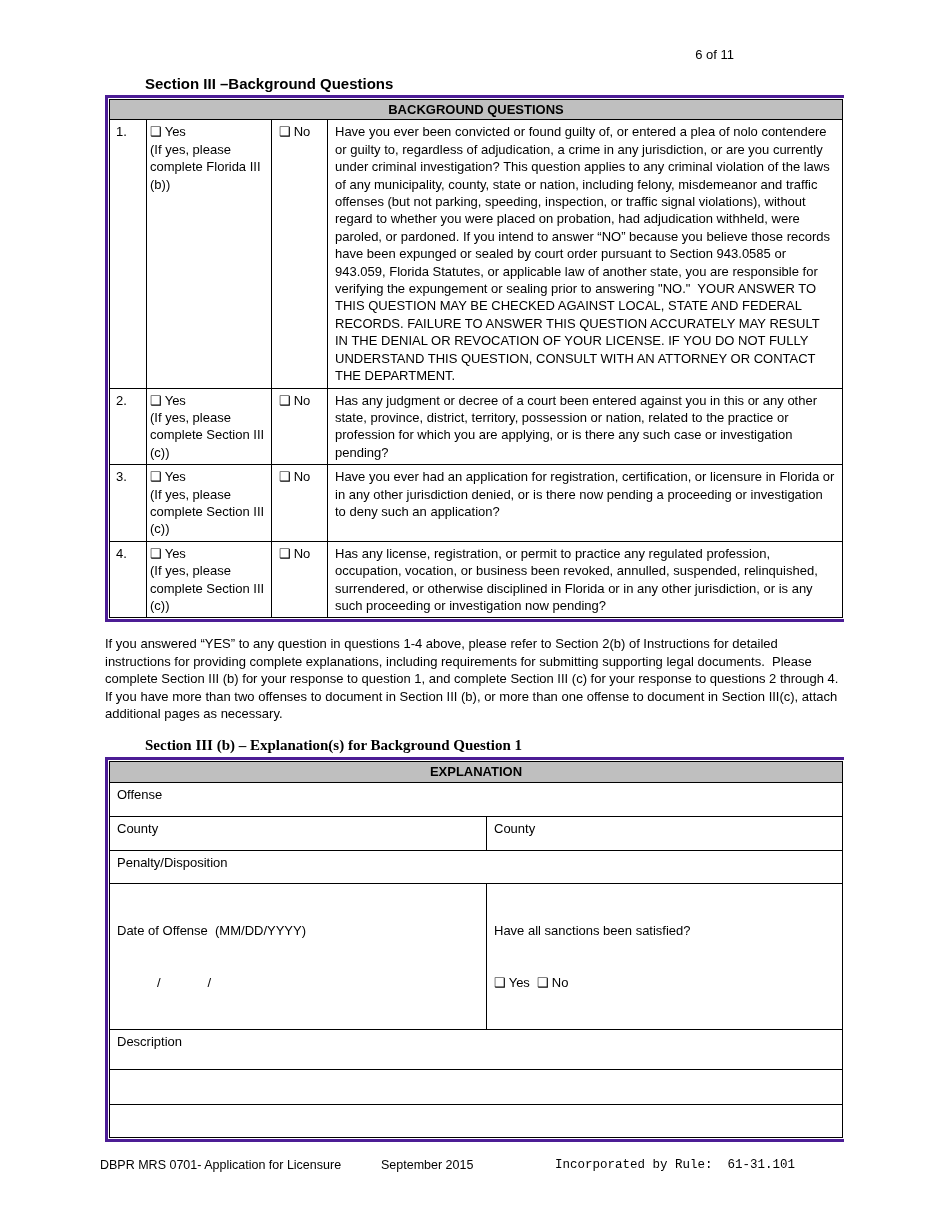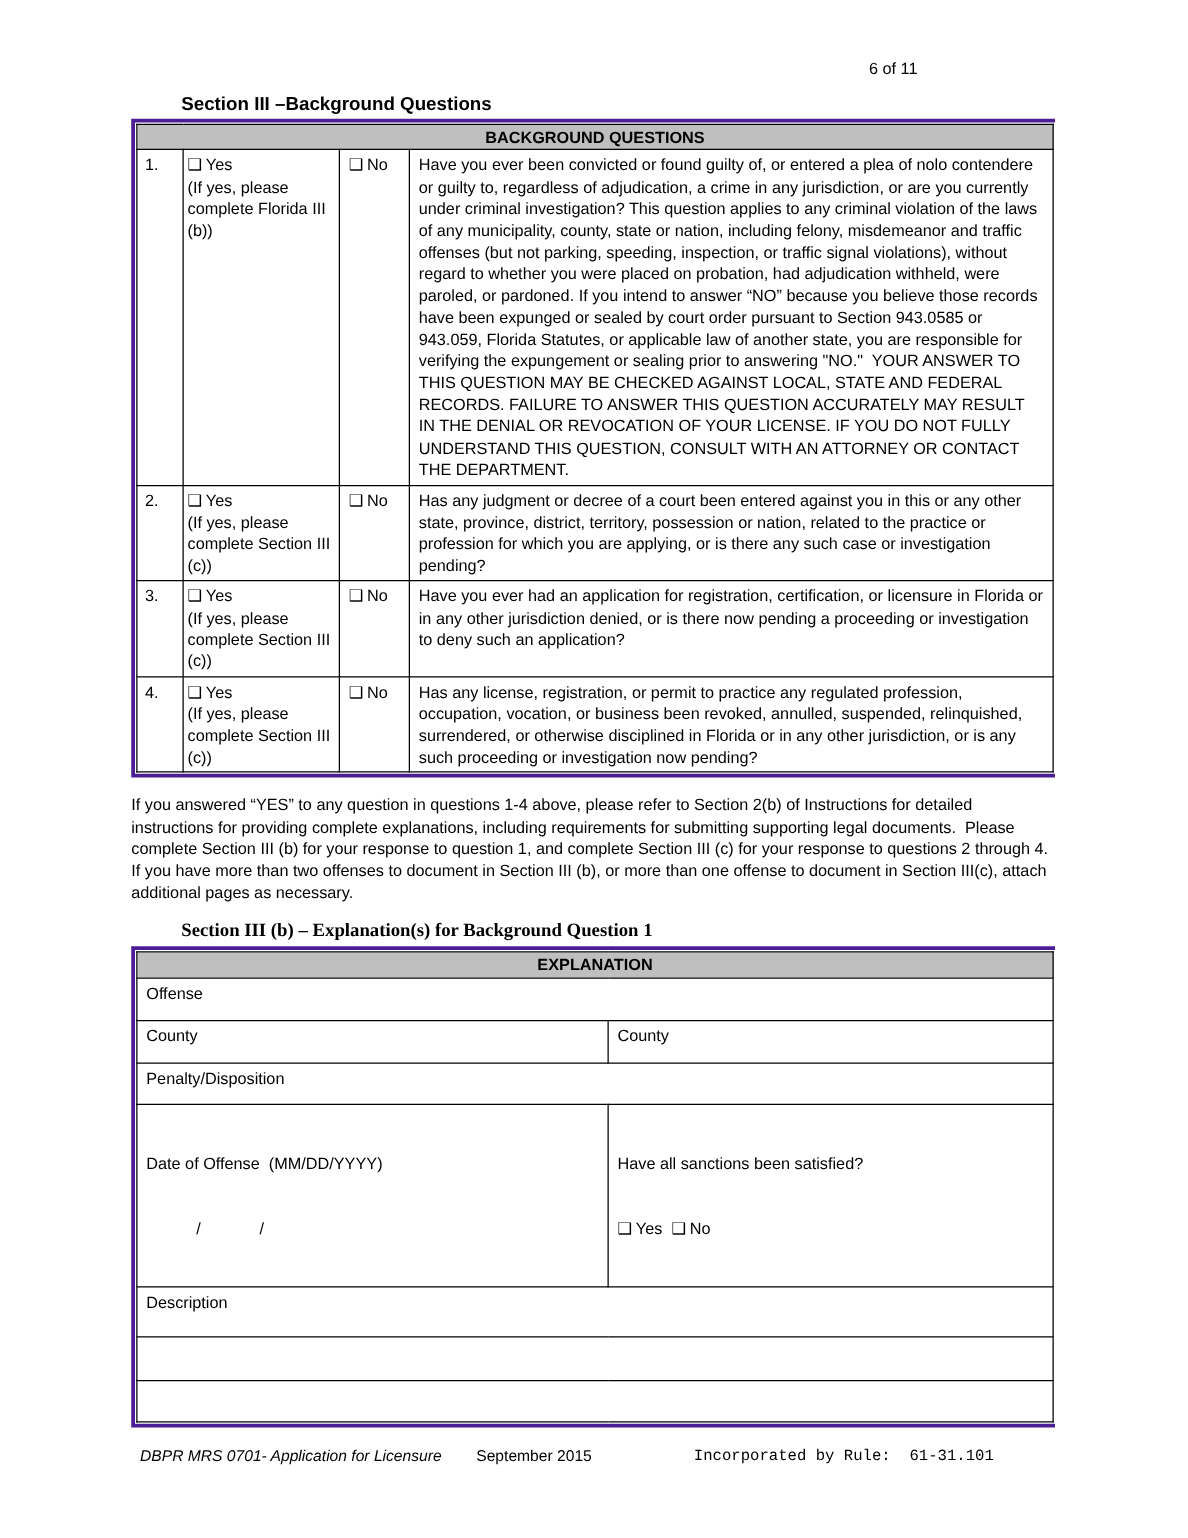--- a/index.html
+++ b/index.html
@@ -85,21 +85,21 @@
   .sanction-options { white-space: pre; }
   .footer {
     position: absolute;
     top: 1158px;
     left: 0;
     width: 950px;
     font-size: 12.5px;
     white-space: pre-wrap;
   }
   .footer span { position: absolute; top: 0; }
-  .footer .f-left   { left: 112px; font-style: italic; }
+  .footer .f-left   { left: 100px; }
   .footer .f-center { left: 381px; }
   .footer .f-right  { left: 555px; font-family: Liberation Mono, monospace; }
 </style>
 </head>
 <body>
 
 <div class="page">
 
   <div class="page-number">6 of 11</div>
 

